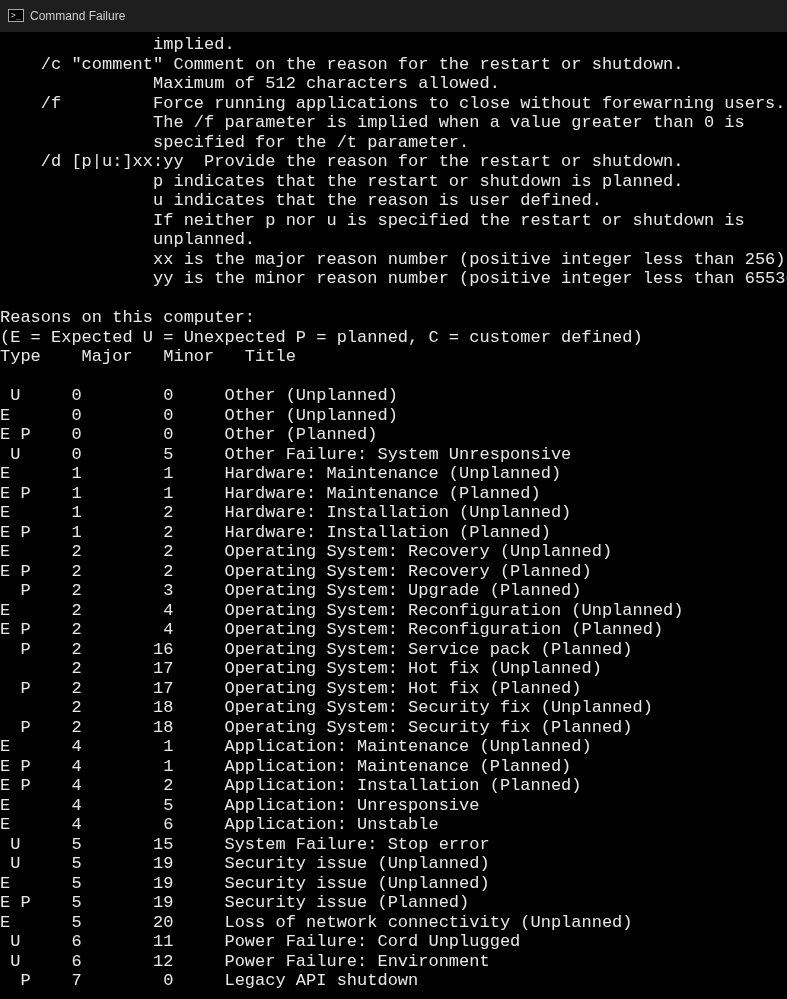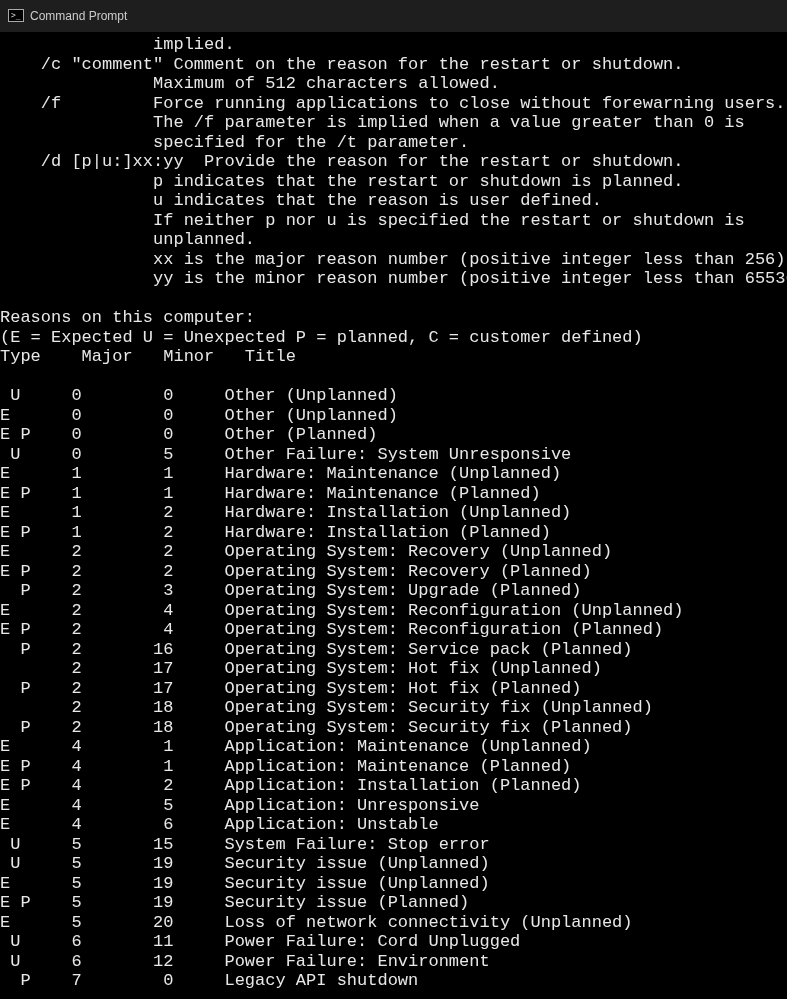--- a/index.html
+++ b/index.html
@@ -43,21 +43,21 @@
 </head>
 <body>
 
 <div class="titlebar">
   <span class="icon">
     <svg width="16" height="16" viewBox="0 0 16 16">
       <rect x="0.5" y="1.5" width="15" height="12" fill="#000" stroke="#aaa" stroke-width="1"></rect>
       <text x="3" y="10" font-size="8" fill="#ccc" font-family="monospace">&gt;_</text>
     </svg>
   </span>
-  <span>Command Prompt</span>
+  <span>Command Failure</span>
 </div>
 
 <div class="terminal" id="terminal">               implied.
     /c "comment" Comment on the reason for the restart or shutdown.
                Maximum of 512 characters allowed.
     /f         Force running applications to close without forewarning users.
                The /f parameter is implied when a value greater than 0 is
                specified for the /t parameter.
     /d [p|u:]xx:yy  Provide the reason for the restart or shutdown.
                p indicates that the restart or shutdown is planned.

